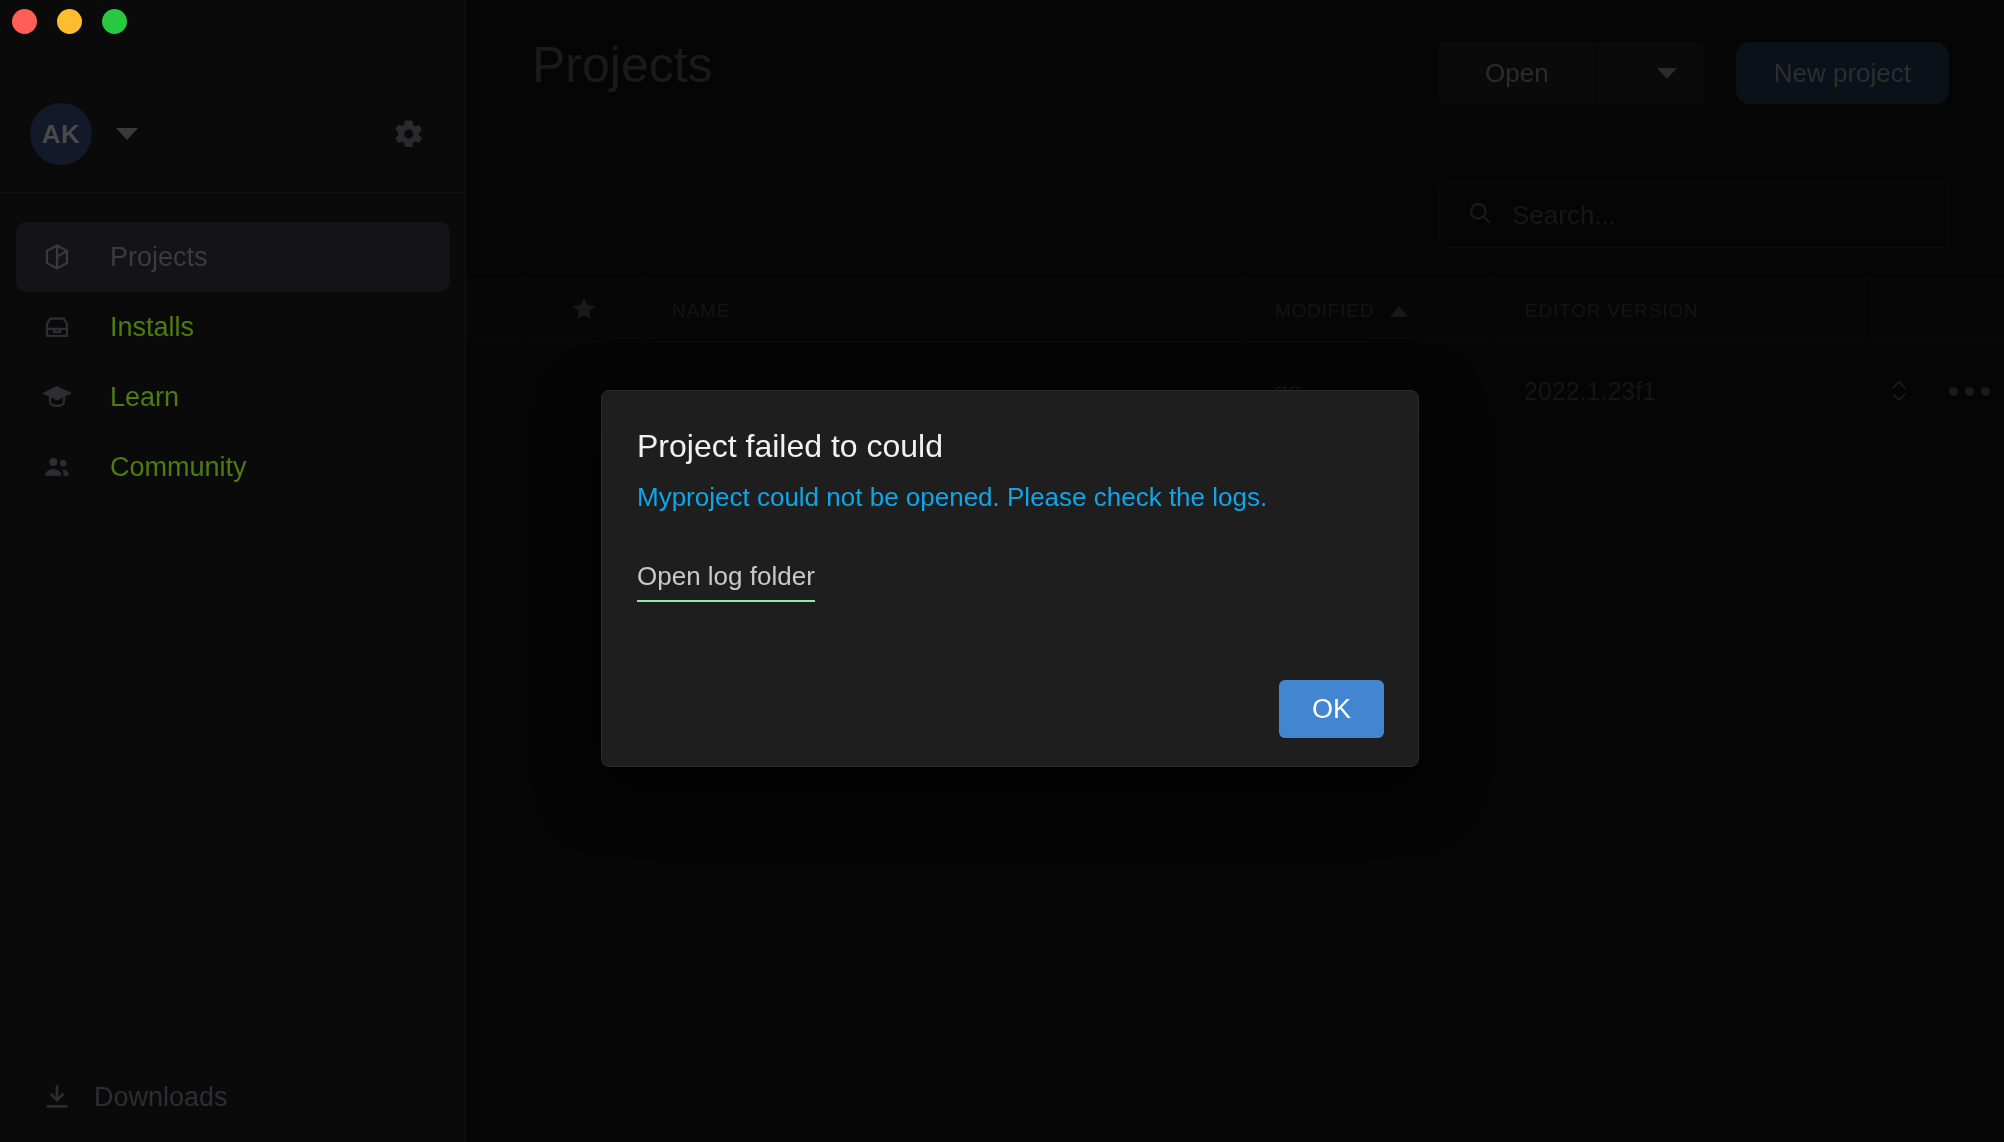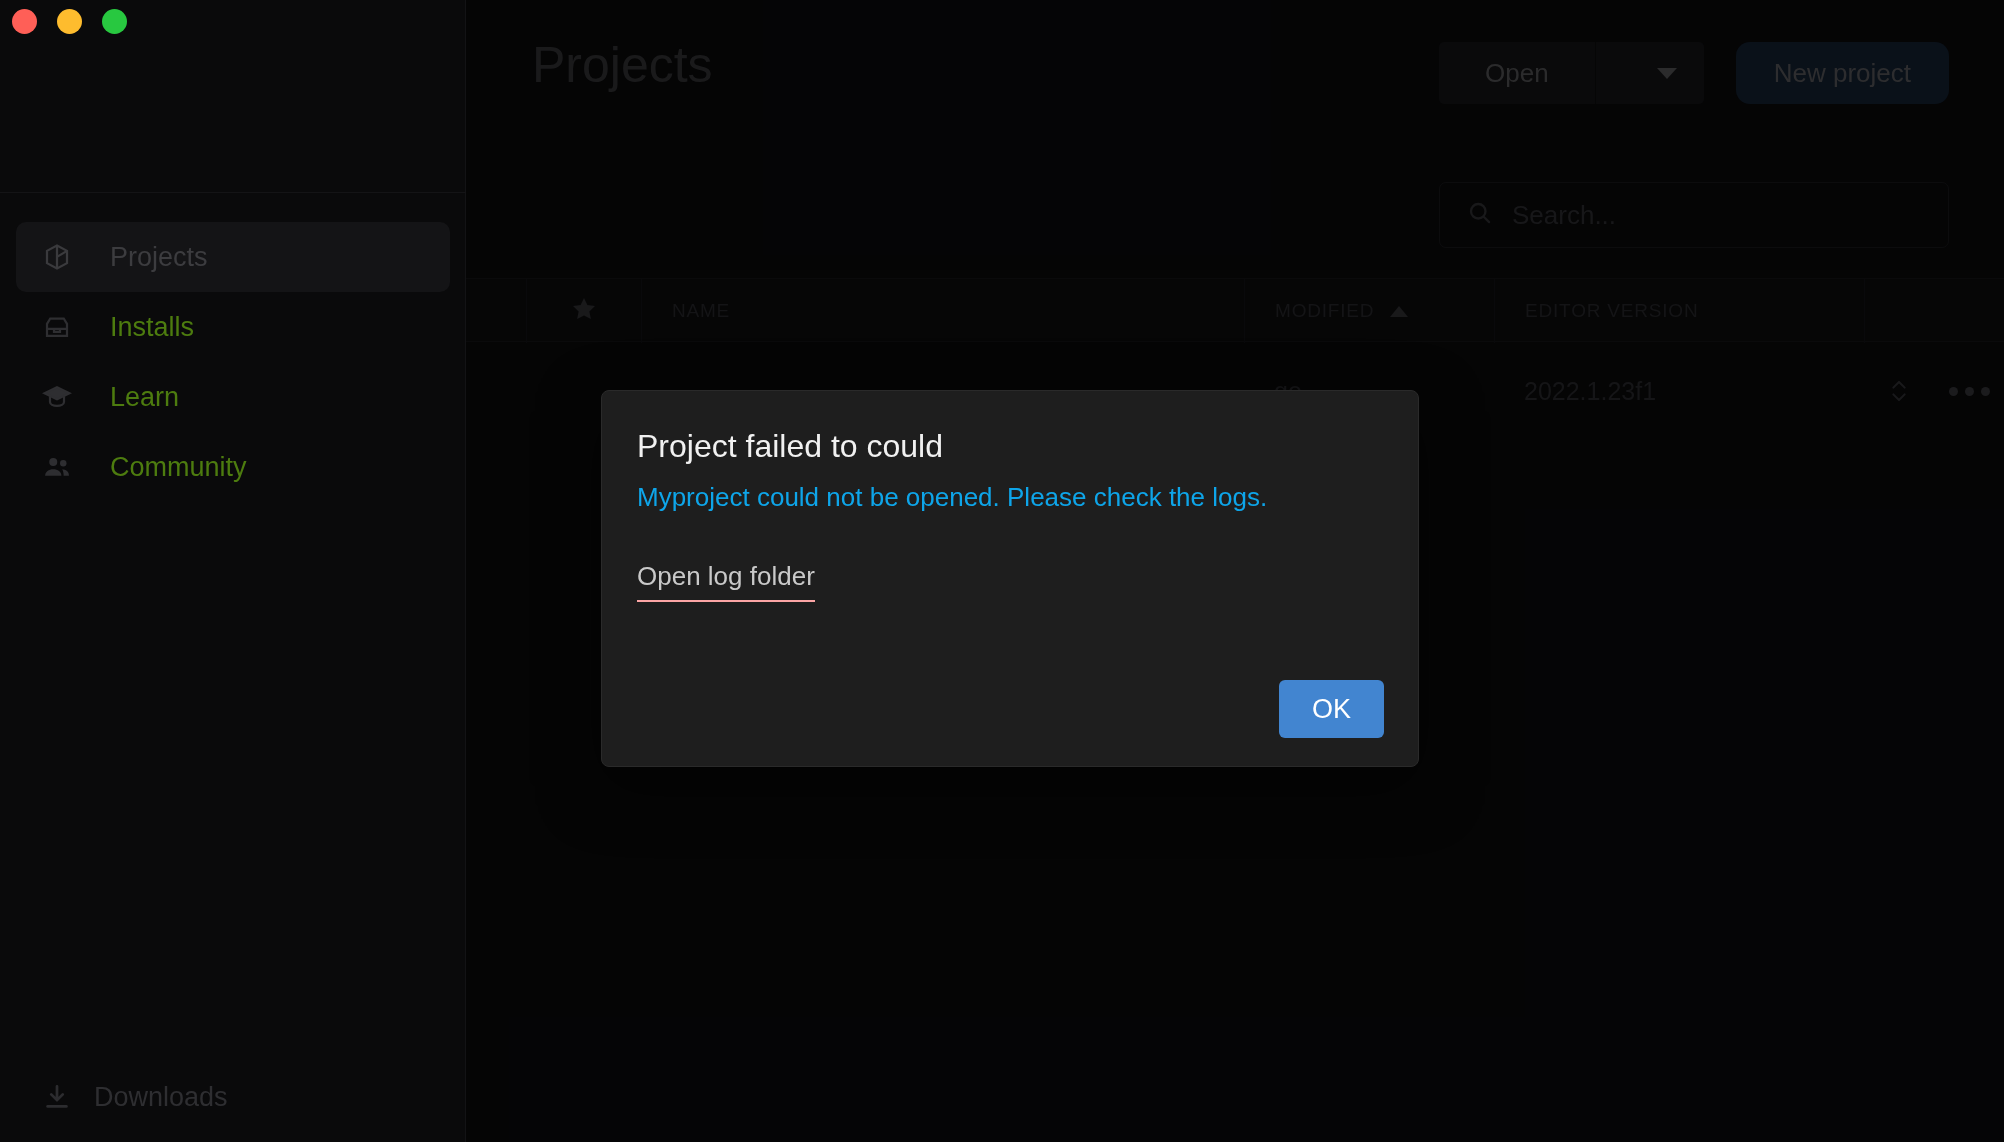--- a/index.html
+++ b/index.html
@@ -156,21 +156,21 @@
     position: absolute; left: 35px; top: 37px;
     font-size: 32px; color: #f1f1f1; font-weight: 400;
   }
   .modal-msg {
     position: absolute; left: 35px; top: 91px;
     font-size: 26px; color: #0ea5e9;
   }
   .modal-link {
     position: absolute; left: 35px; top: 170px;
     font-size: 26px; color: #c9c9c9;
-    border-bottom: 2px solid #fca5a5; padding-bottom: 8px;
+    border-bottom: 2px solid #86efac; padding-bottom: 8px;
   }
   .modal-ok {
     position: absolute; right: 34px; bottom: 28px;
     width: 105px; height: 58px; border-radius: 6px;
     background: #4285d0; color: #ffffff;
     display: flex; align-items: center; justify-content: center;
     font-size: 27px;
   }
 </style>
 </head>
@@ -179,20 +179,29 @@
 <div class="app">
 
   <div class="sidebar">
 
     <div class="traffic">
       <span class="dot dot-close"></span>
       <span class="dot dot-min"></span>
       <span class="dot dot-max"></span>
     </div>
 
+    <div class="account-row">
+      <div class="avatar">AK</div>
+      <div class="caret-down"></div>
+      <div class="gear">
+        <svg width="36" height="36" viewBox="0 0 24 24" fill="#2a2a2c">
+          <path d="M19.4 13a7.6 7.6 0 000-2l2-1.6-2-3.4-2.4 1a7.6 7.6 0 00-1.7-1L15 3H9.9l-.3 2.6a7.6 7.6 0 00-1.7 1l-2.4-1-2 3.4L5.5 11a7.6 7.6 0 000 2l-2 1.6 2 3.4 2.4-1a7.6 7.6 0 001.7 1l.3 2.6H15l.3-2.6a7.6 7.6 0 001.7-1l2.4 1 2-3.4zM12.5 15a3 3 0 110-6 3 3 0 010 6z"></path>
+        </svg>
+      </div>
+    </div>
 
     <div class="sidebar-divider"></div>
 
     <div class="nav">
 
       <div class="nav-item active">
         <span class="nav-ico">
           <svg width="30" height="30" viewBox="0 0 24 24" fill="none" stroke="#3a3a3d" stroke-width="1.8">
             <path d="M12 2.8l8 4.3v9.8l-8 4.3-8-4.3V7.1z"></path>
             <path d="M12 2.8v18.4M12 11.9l8-4.8" stroke="#3a3a3d"></path>

